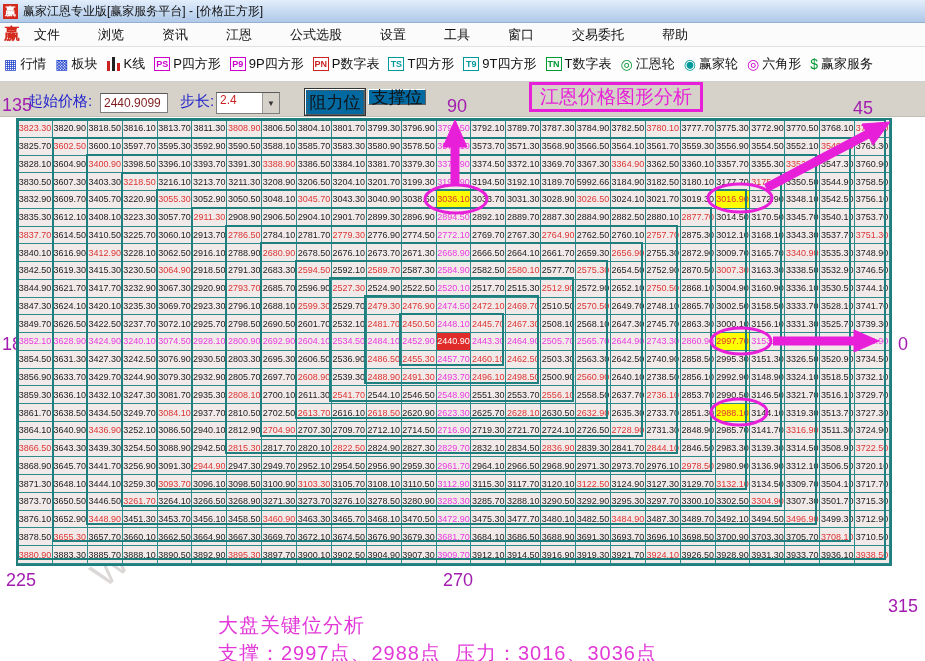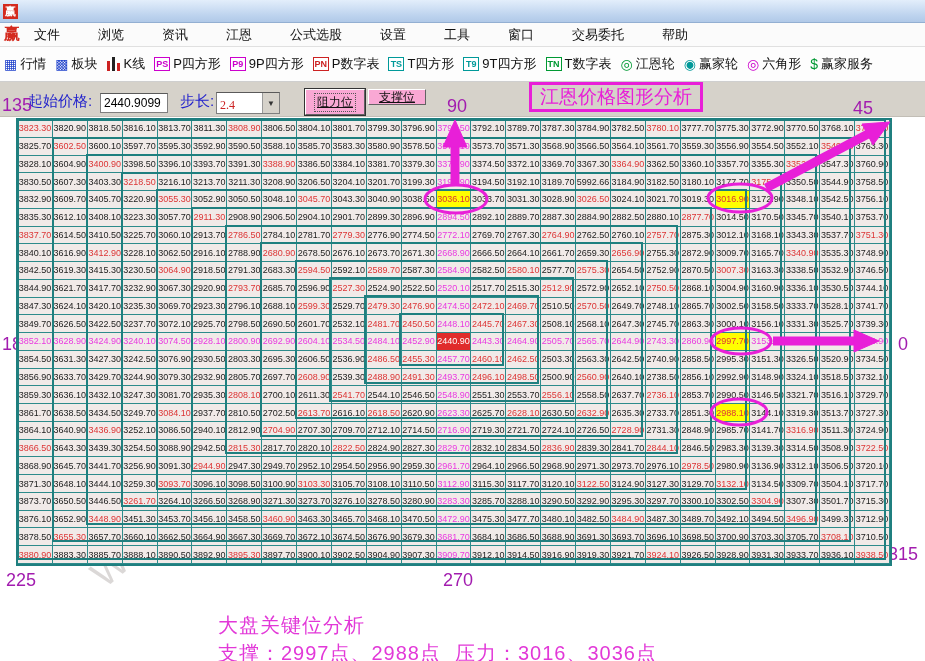--- a/index.html
+++ b/index.html
@@ -25,29 +25,29 @@
   .c-mag{color:#cc00cc;border-color:#cc00cc}.c-red{color:#cc2222;border-color:#cc2222}
   .c-teal{color:#009999;border-color:#009999}.c-green{color:#009933;border-color:#009933}
   .c-blue{color:#2244cc;border-color:#2244cc}
   .kline{width:14px;height:14px;display:flex;align-items:flex-end;justify-content:center;gap:2px;}
   .kline i{display:block;width:3px;background:#cc2222;}
   .kline i:nth-child(1){height:10px;}.kline i:nth-child(2){height:14px;background:#222;}.kline i:nth-child(3){height:8px;}
   
   .controls{position:absolute;left:0;top:82px;width:925px;height:34px;background:#d6d2ca;border-bottom:1px solid #c2beb6;}
   .blulab{position:absolute;color:#2222cc;font-size:15px;white-space:nowrap;}
   .tbx{position:absolute;background:#fff;border:1px solid #7f7f7f;border-top-color:#5a5a5a;
-    color:#000000;font-size:12px;padding:2px 3px;box-sizing:border-box;}
+    color:#7f1d1d;font-size:12px;padding:2px 3px;box-sizing:border-box;}
   .combo{position:absolute;background:#fff;border:1px solid #7f7f7f;border-top-color:#5a5a5a;
-    display:flex;align-items:flex-end;box-sizing:border-box;font-family:Liberation Serif, serif;}
+    display:flex;align-items:flex-start;box-sizing:border-box;}
   .combo .val{flex:1;color:#cc2222;font-size:12px;padding-left:3px;}
   .combo .dd{width:16px;height:100%;background:#d6d2ca;border-left:1px solid #9a9a9a;
     display:flex;align-items:center;justify-content:center;font-size:8px;color:#333;}
-  .btn3d{position:absolute;background:#f9a8d4;font-size:12px;color:#111;
+  .btn3d{position:absolute;background:#0369a1;font-size:17px;color:#111;
     border-top:1px solid #fff;border-left:1px solid #fff;border-right:1px solid #636363;border-bottom:1px solid #636363;
-    display:flex;align-items:center;justify-content:center;box-sizing:border-box;cursor:default;text-decoration:underline;}
+    display:flex;align-items:center;justify-content:center;box-sizing:border-box;cursor:default;}
   .btn3d.deflt{outline:1px solid #333;}
   .btn3d.deflt span{outline:1px dotted #555;padding:0 2px;}
   .ang{position:absolute;color:#a21caf;font-size:18px;white-space:nowrap;}
   
   .gann{position:absolute;left:16px;top:118px;width:876px;height:448px;border:2px solid #1f7f7f;
     background:#f1eae8;display:grid;grid-template-columns:repeat(25,1fr);grid-template-rows:repeat(25,1fr);
     box-sizing:border-box;}
   .gc{border-right:1px solid #2d8b8b;border-bottom:1px solid #2d8b8b;font-size:9px;
     display:flex;align-items:center;justify-content:center;overflow:hidden;white-space:nowrap;color:#1c1c1c;}
   .gc.red{color:#dc3535}.gc.mag{color:#e93ae0}
@@ -60,20 +60,21 @@
     box-sizing:border-box;white-space:nowrap;background:transparent;}
   .overlay{position:absolute;left:0;top:0;pointer-events:none;}
   .analysis{position:absolute;color:#e238d8;font-size:20px;white-space:nowrap;letter-spacing:1px;margin-top:22px;}
   .wm{position:absolute;color:rgba(160,152,150,0.38);pointer-events:none;white-space:nowrap;}
 </style>
 </head>
 <body>
 
 <div class="titlebar">
   <span class="applogo">赢</span>
+  <span>赢家江恩专业版[赢家服务平台] - [价格正方形]</span>
 </div>
 
 <div class="menubar">
   <span class="applogo2">赢</span>
   <span class="mi">文件</span>
   <span class="mi">浏览</span>
   <span class="mi">资讯</span>
   <span class="mi">江恩</span>
   <span class="mi">公式选股</span>
   <span class="mi">设置</span>
@@ -157,21 +158,21 @@
     <span>支撑位</span>
   </div>
 
 <span class="ang" style="left:2px;top:95px;">135</span>
 <span class="ang" style="left:447px;top:96px;">90</span>
 <span class="ang" style="left:853px;top:98px;">45</span>
 <span class="ang" style="left:2px;top:334px;">180</span>
 <span class="ang" style="left:898px;top:334px;">0</span>
 <span class="ang" style="left:6px;top:570px;">225</span>
 <span class="ang" style="left:443px;top:570px;">270</span>
-<span class="ang" style="left:888px;top:544px;">315</span>
+<span class="ang" style="left:888px;top:596px;">315</span>
 
 <div class="wm" style="left:55px;top:330px;font-size:38px;letter-spacing:8px;transform:rotate(-40deg);transform-origin:0 0;left:80px;top:560px;">WWW·赢家江恩</div>
 <div class="wm" style="left:372px;top:478px;font-size:27px;letter-spacing:2px;">QQ:100800360</div>
 
 <div class="gann" id="gann">
     <div class="gc red">3823.30</div>
     <div class="gc">3820.90</div>
     <div class="gc">3818.50</div>
     <div class="gc">3816.10</div>
     <div class="gc">3813.70</div>

